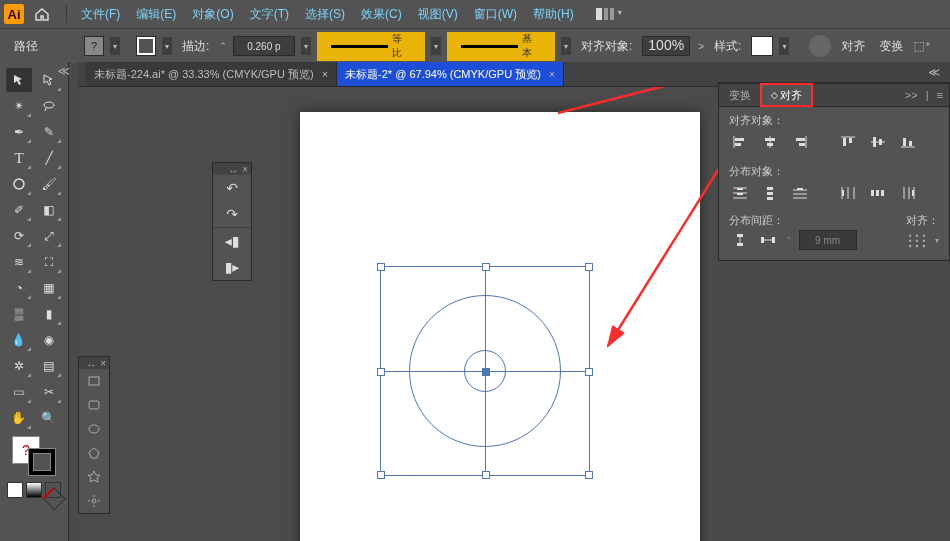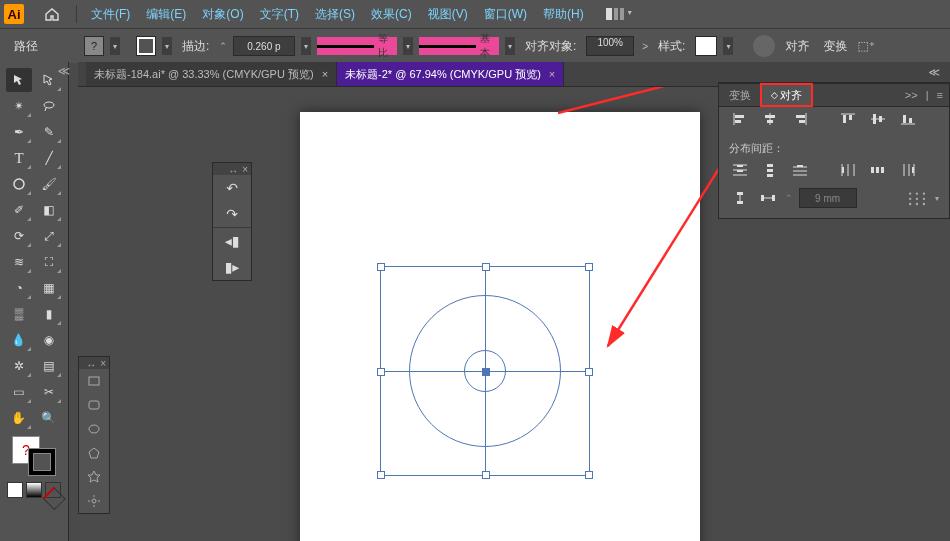--- a/index.html
+++ b/index.html
@@ -1,35 +1,35 @@
 <!DOCTYPE html>
 <html><head>
 <meta charset="utf-8">
 <style>
   html,body{margin:0;padding:0;width:950px;height:541px;background:#4a4a4a;font-family:"Microsoft YaHei",Arial,sans-serif;font-size:12px;color:#ccc;overflow:hidden}
   .menubar{height:28px;background:#535353;display:flex;align-items:center;padding:0 4px}
-  .ai-logo{width:20px;height:20px;background:#ff9a00;color:#330000;font-weight:bold;font-size:13px;display:flex;align-items:center;justify-content:center;border-radius:2px;margin-right:16px}
+  .ai-logo{width:20px;height:20px;background:#ff9a00;color:#330000;font-weight:bold;font-size:13px;display:flex;align-items:center;justify-content:center;border-radius:2px;margin-right:6px}
   .home-icon{width:24px;height:24px;display:flex;align-items:center;justify-content:center;margin-right:6px;color:#ddd}
   .menu-sep{width:1px;height:18px;background:#3a3a3a;margin:0 6px}
   .menu-item{padding:0 8px;color:#7dd3fc;cursor:default}
   .optbar{height:34px;background:#535353;border-top:1px solid #3a3a3a;display:flex;align-items:center;padding:0 10px;gap:6px}
   .opt-lbl{color:#ddd;padding:0 4px}
   .swatch{width:18px;height:18px;border:1px solid #2a2a2a;display:inline-block;vertical-align:middle}
   .swatch.q{background:#888;color:#222;display:inline-flex;align-items:center;justify-content:center;font-size:11px}
   .swatch.hollow{background:#535353;box-shadow:inset 0 0 0 2px #fff}
   .dd{width:10px;height:18px;background:#3e3e3e;display:inline-flex;align-items:center;justify-content:center;color:#bbb;font-size:8px}
   .stroke-input{width:60px;height:18px;background:#3e3e3e;border:1px solid #2a2a2a;color:#ddd;display:flex;align-items:center;justify-content:center;font-size:10px}
   .stroke-sample{width:60px;height:3px;background:#000;display:inline-block}
-  .stroke-box{width:80px;height:18px;background:#ec4899;display:inline-flex;align-items:center;justify-content:flex-end;padding:0 0}
-  .opacity-input{width:46px;height:18px;background:#3e3e3e;border:1px solid #2a2a2a;color:#ddd;text-align:center;font-size:10px}
+  .stroke-box{width:80px;height:29px;background:#eab308;display:inline-flex;align-items:center;justify-content:flex-end;padding:0 14px}
+  .opacity-input{width:46px;height:18px;background:#3e3e3e;border:1px solid #2a2a2a;color:#ddd;text-align:center;font-size:14px}
   .style-sw{width:20px;height:18px;background:#fff;border:1px solid #2a2a2a;display:inline-block}
   .round-icon{width:22px;height:22px;border-radius:50%;background:#666;display:inline-block}
   .tabbar{position:absolute;left:78px;right:0;top:62px;height:24px;background:#434343;border-bottom:1px solid #2a2a2a;display:flex;align-items:center;font-size:11px}
   .tab{height:24px;display:flex;align-items:center;padding:0 8px;color:#bbb;background:#3a3a3a;border-right:1px solid #2a2a2a}
-  .tab.active{background:#4c1d95;color:#fff}
+  .tab.active{background:#1d4ed8;color:#fff}
   .tab-x{margin-left:8px;color:#bbb}
   .toolbar{position:absolute;left:0;top:62px;width:68px;bottom:0;background:#535353;border-right:1px solid #2a2a2a;padding:4px 0}
   .toolbar .mini-expand{position:absolute;right:-2px;top:2px;color:#aaa;font-size:12px}
   .trow{display:flex;justify-content:center;gap:4px;margin:2px 0}
   .tool{width:26px;height:24px;display:flex;align-items:center;justify-content:center;color:#ddd;position:relative;border-radius:2px}
   .tool.sel{background:#333}
   .tool .tri{position:absolute;right:1px;bottom:1px;width:0;height:0;border-left:4px solid transparent;border-bottom:4px solid #999}
   .fill-stroke{position:relative;width:44px;height:40px;margin:6px auto}
   .fs-box{position:absolute;width:26px;height:26px;border:1px solid #888}
   .fs-fill{left:0;top:0;background:#fff;display:flex;align-items:center;justify-content:center;color:#c00;font-size:14px}
@@ -306,21 +306,21 @@
           <path d="M0,0 L9,3 L0,6 z" fill="#ff2a2a"></path>
         </marker>
       </defs>
     <line x1="160" y1="10" x2="10" y2="250" stroke="#ff2a2a" stroke-width="2.5" marker-end="url(#ah2)"></line>
   </svg>
 </div>
 
 <div class="tabbar">
   <div style="width:8px"></div>
   <div class="tab">
-      <span>未标题-184.ai* @ 33.33% (CMYK/GPU 预览)</span>
+      <span>未标题-224.ai* @ 33.33% (CMYK/GPU 预览)</span>
       <span class="tab-x">×</span>
     </div>
   <div class="tab active">
       <span>未标题-2* @ 67.94% (CMYK/GPU 预览)</span>
       <span class="tab-x">×</span>
     </div>
 </div>
 
 <div class="right-dock">
   <div class="dock-top">
@@ -333,20 +333,21 @@
           <span style="font-size:9px;margin-right:2px">◇</span>
           <span>对齐</span>
         </div>
       <div class="panel-more">
           <span>&gt;&gt;</span>
           <span>|</span>
           <span>≡</span>
         </div>
     </div>
 
+    <div class="section-label">对齐对象：</div>
     <div class="icon-row">
       <div class="ibtn">
           <svg width="16" height="14">
             <line x1="2" y1="1" x2="2" y2="13" stroke="#ddd"></line>
             <rect x="3" y="3" width="9" height="3" fill="#ddd"></rect>
             <rect x="3" y="8" width="6" height="3" fill="#ddd"></rect>
           </svg>
         </div>
       <div class="ibtn">
           <svg width="16" height="14">
@@ -379,21 +380,21 @@
         </div>
       <div class="ibtn">
           <svg width="16" height="14">
             <line x1="1" y1="12" x2="15" y2="12" stroke="#ddd"></line>
             <rect x="3" y="3" width="3" height="8" fill="#ddd"></rect>
             <rect x="9" y="6" width="3" height="5" fill="#ddd"></rect>
           </svg>
         </div>
     </div>
 
-    <div class="section-label">分布间距：</div>
+    <div class="section-label">分布对象：</div>
     <div class="icon-row">
       <div class="ibtn">
           <svg width="16" height="14">
             <line x1="1" y1="2" x2="15" y2="2" stroke="#ddd"></line>
             <line x1="1" y1="7" x2="15" y2="7" stroke="#ddd"></line>
             <line x1="1" y1="12" x2="15" y2="12" stroke="#ddd"></line>
             <rect x="5" y="2" width="6" height="2" fill="#ddd"></rect>
             <rect x="5" y="7" width="6" height="2" fill="#ddd"></rect>
           </svg>
         </div>
@@ -431,20 +432,24 @@
       <div class="ibtn">
           <svg width="16" height="14">
             <line x1="4" y1="1" x2="4" y2="13" stroke="#ddd"></line>
             <line x1="9" y1="1" x2="9" y2="13" stroke="#ddd"></line>
             <line x1="14" y1="1" x2="14" y2="13" stroke="#ddd"></line>
             <rect x="12" y="4" width="2" height="6" fill="#ddd"></rect>
           </svg>
         </div>
     </div>
 
+    <div style="display:flex;justify-content:space-between;padding:4px 10px 0">
+      <span class="section-label" style="padding:0">分布间距：</span>
+      <span class="section-label" style="padding:0">对齐：</span>
+    </div>
     <div style="display:flex;justify-content:space-between;align-items:center;padding:2px 10px 10px">
       <div class="dist-left">
         <div class="ibtn">
             <svg width="16" height="14">
               <rect x="5" y="1" width="6" height="3" fill="#ddd"></rect>
               <rect x="5" y="10" width="6" height="3" fill="#ddd"></rect>
               <line x1="8" y1="4" x2="8" y2="10" stroke="#ddd"></line>
             </svg>
           </div>
         <div class="ibtn">

